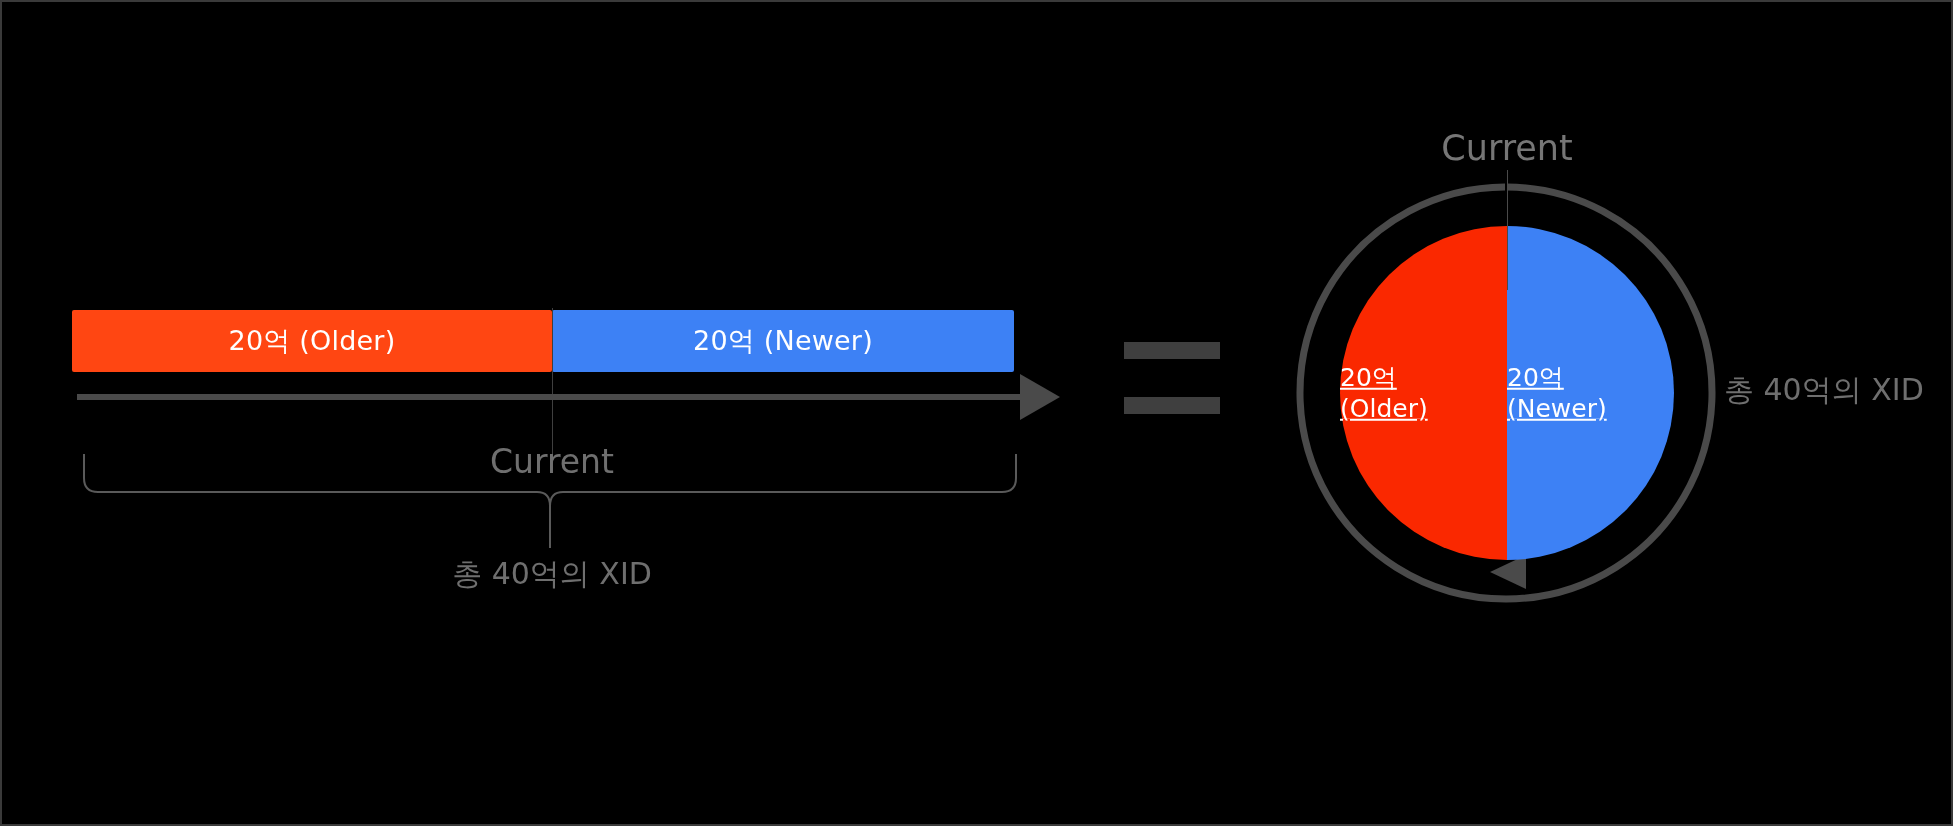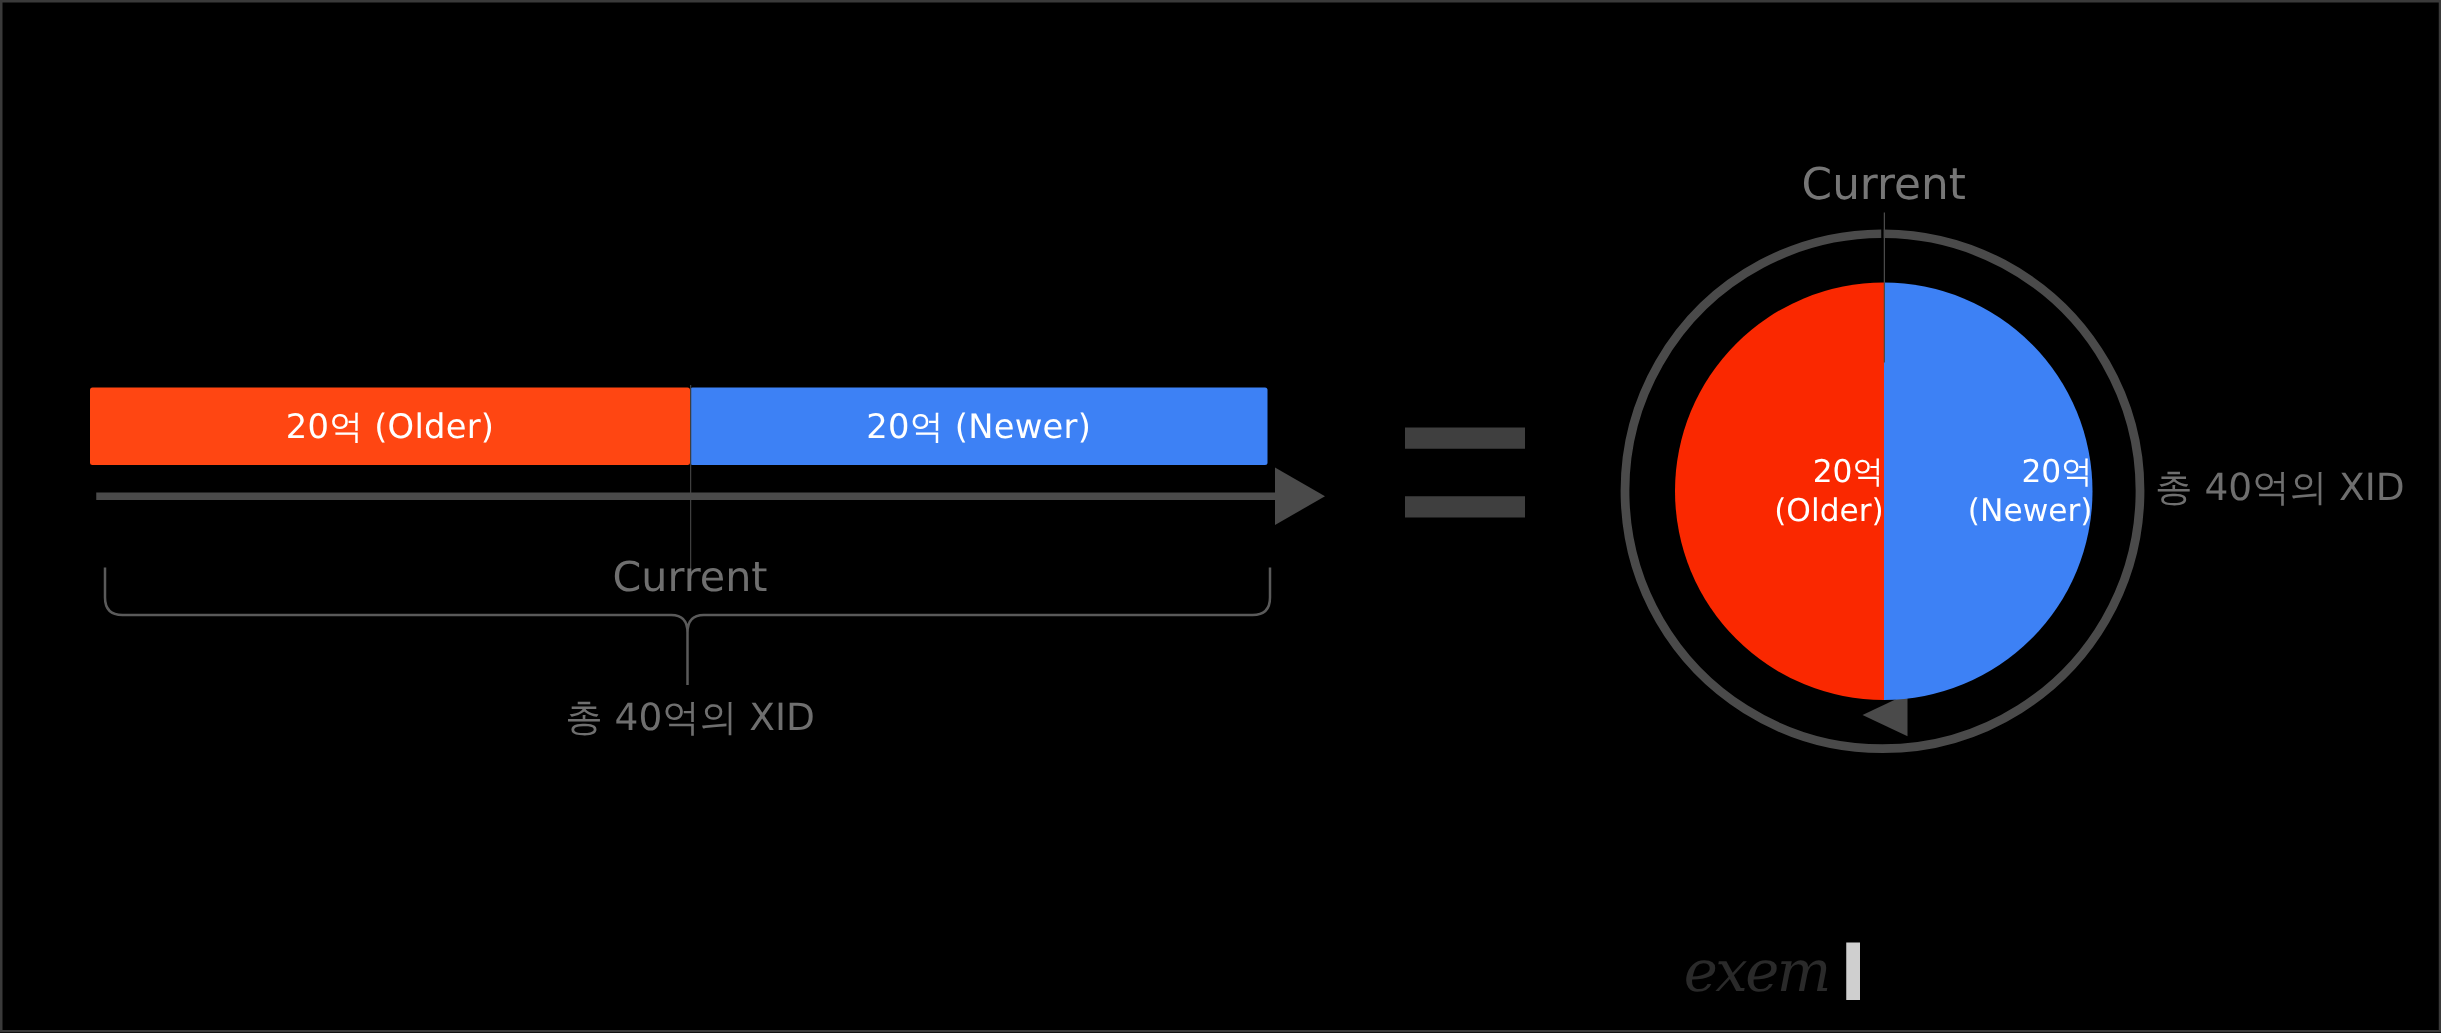--- a/index.html
+++ b/index.html
@@ -80,23 +80,24 @@
   #ring{
     position:absolute;left:0;top:0;width:426px;height:426px;
   }
   #pie{
     position:absolute;left:46px;top:46px;width:334px;height:334px;
     border-radius:50%;
     background:linear-gradient(to right,#FA2800 0 50%,#3D81F5 50% 100%);
   }
   .pie-label{
     position:absolute;top:50%;transform:translateY(-50%);
-    width:167px;text-align:right;
+    width:167px;text-align:left;
     color:#ffffff;font-size:25px;line-height:1.25;
     white-space:pre-line;
+    text-decoration:underline;
   }
   #pie-label-older{left:0;}
   #pie-label-newer{left:167px;}
 
   
   #circle-tick{
     position:absolute;left:1505px;top:168px;width:1px;height:120px;background:#4a4a4a;
   }
   #label-current-right{
     left:1380px;width:250px;text-align:center;top:126px;
@@ -171,18 +172,14 @@
 (Newer)</div>
     </div>
   </div>
 
   <div id="circle-tick"></div>
 
   <div id="label-current-right" class="axis-label">Current</div>
 
   <div id="label-total-right" class="axis-label">총 40억의 XID</div>
 
-  <div id="logo">
-    <div id="logo-text">exem</div>
-    <div id="logo-bar"></div>
-  </div>
 
 </div>
 
 </body></html>

